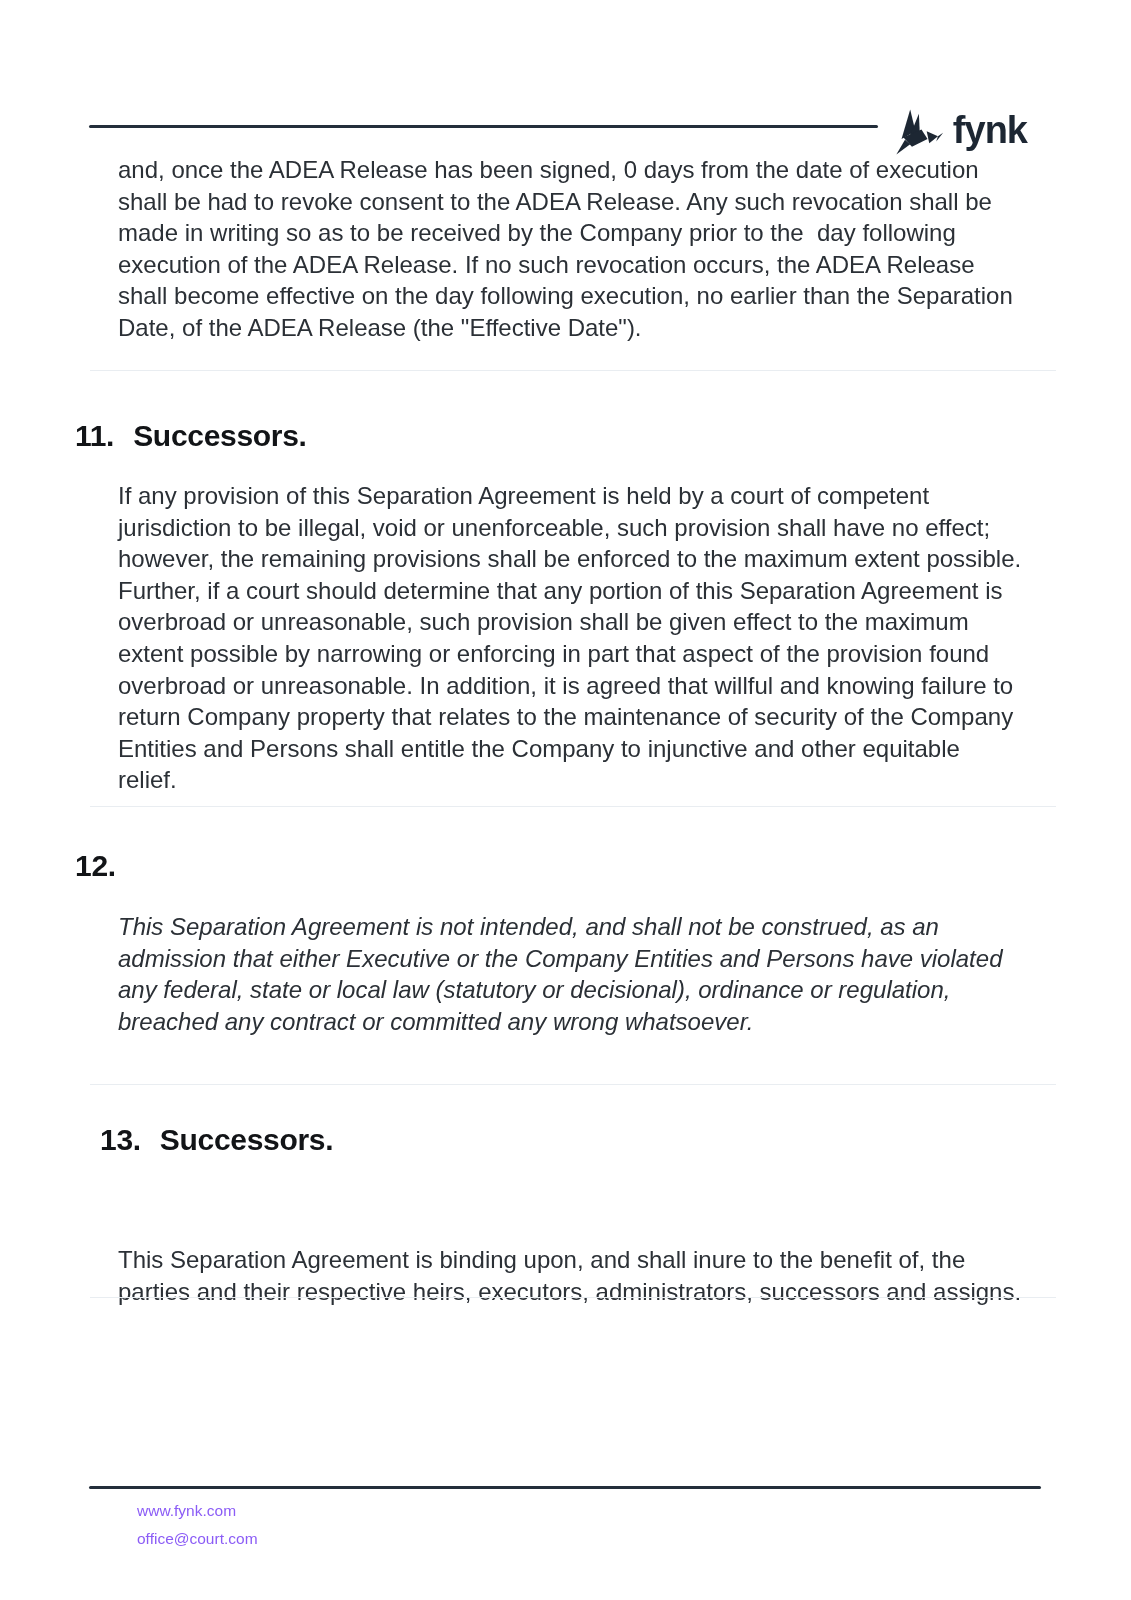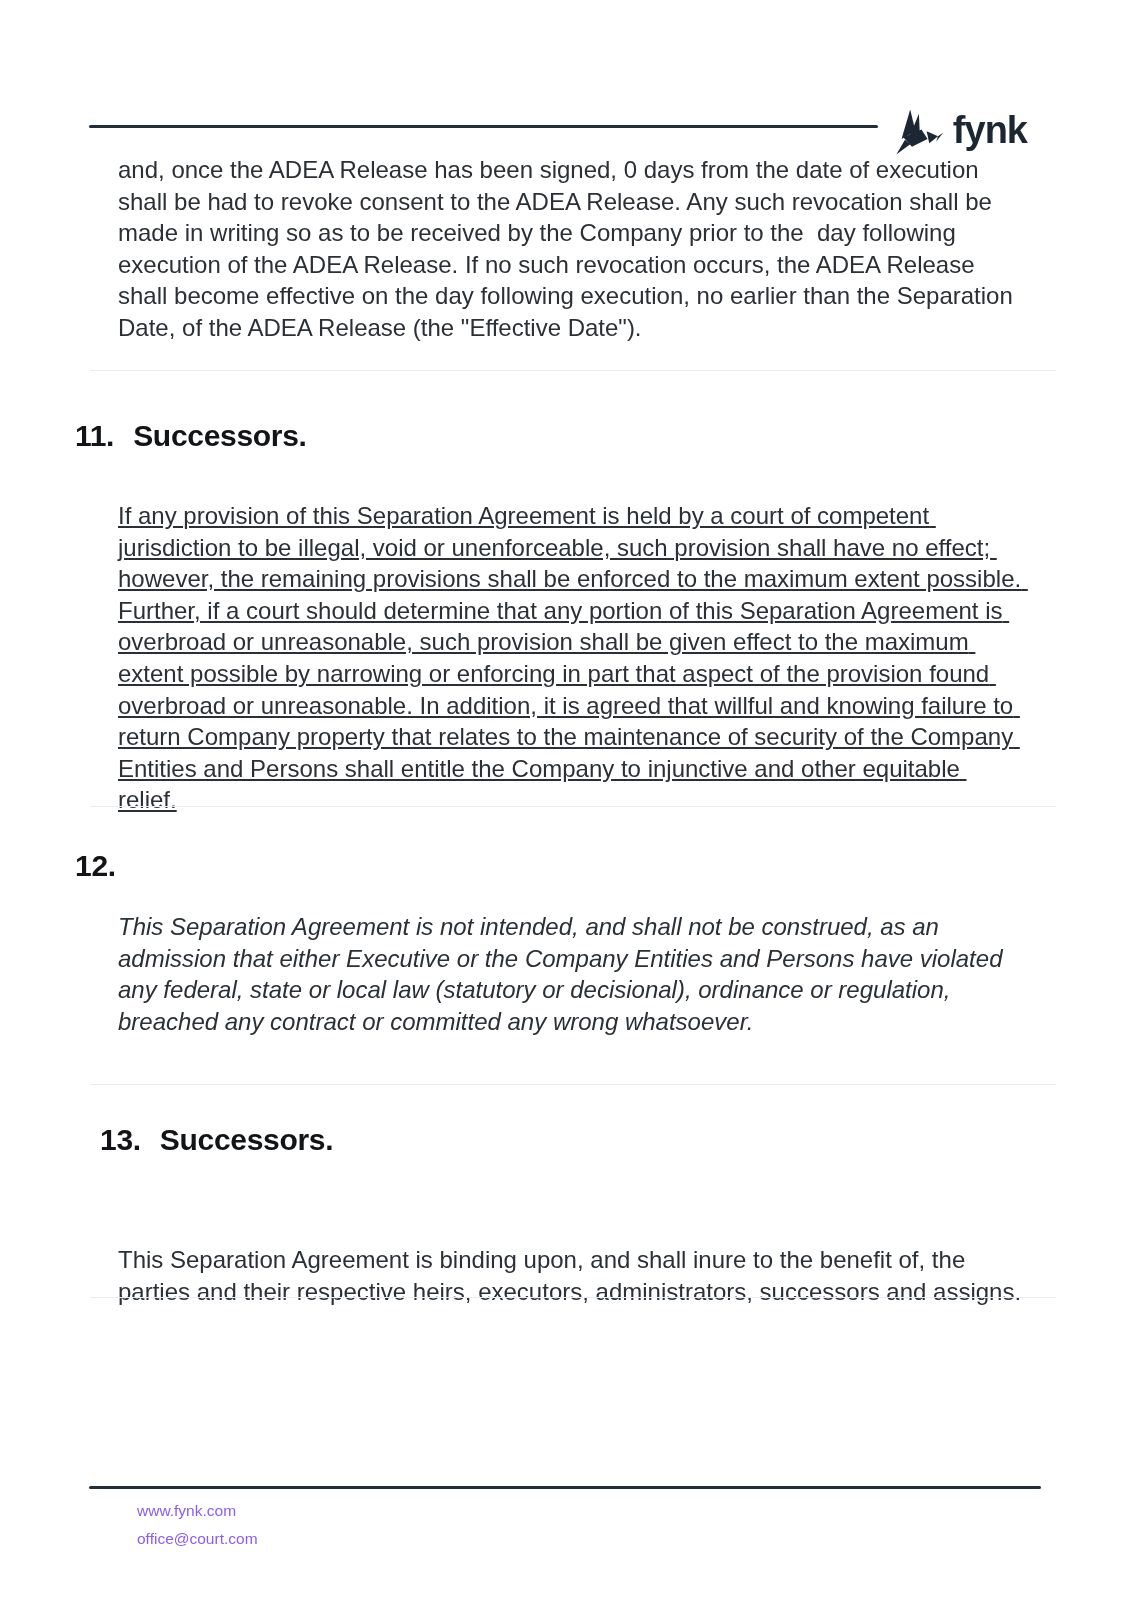--- a/index.html
+++ b/index.html
@@ -77,21 +77,21 @@
     font-size: 30px;
     font-weight: 700;
     letter-spacing: -0.3px;
     color: #121417;
     line-height: 40px;
   }
   .h11 { top: 416px; }
   .h12 { top: 846px; }
   .h13 { top: 1120px; margin-left: 25px; }
 
-  .b11 { top: 500px; text-decoration: underline; }
+  .b11 { top: 480px; }
   .b12 { top: 911px; font-style: italic; }
   .b13 { top: 1244px; }
 
   
   .footer-rule {
     position: absolute;
     top: 1486px; left: 89px;
     width: 952px;
     height: 3px;
     background: #232e3b;

